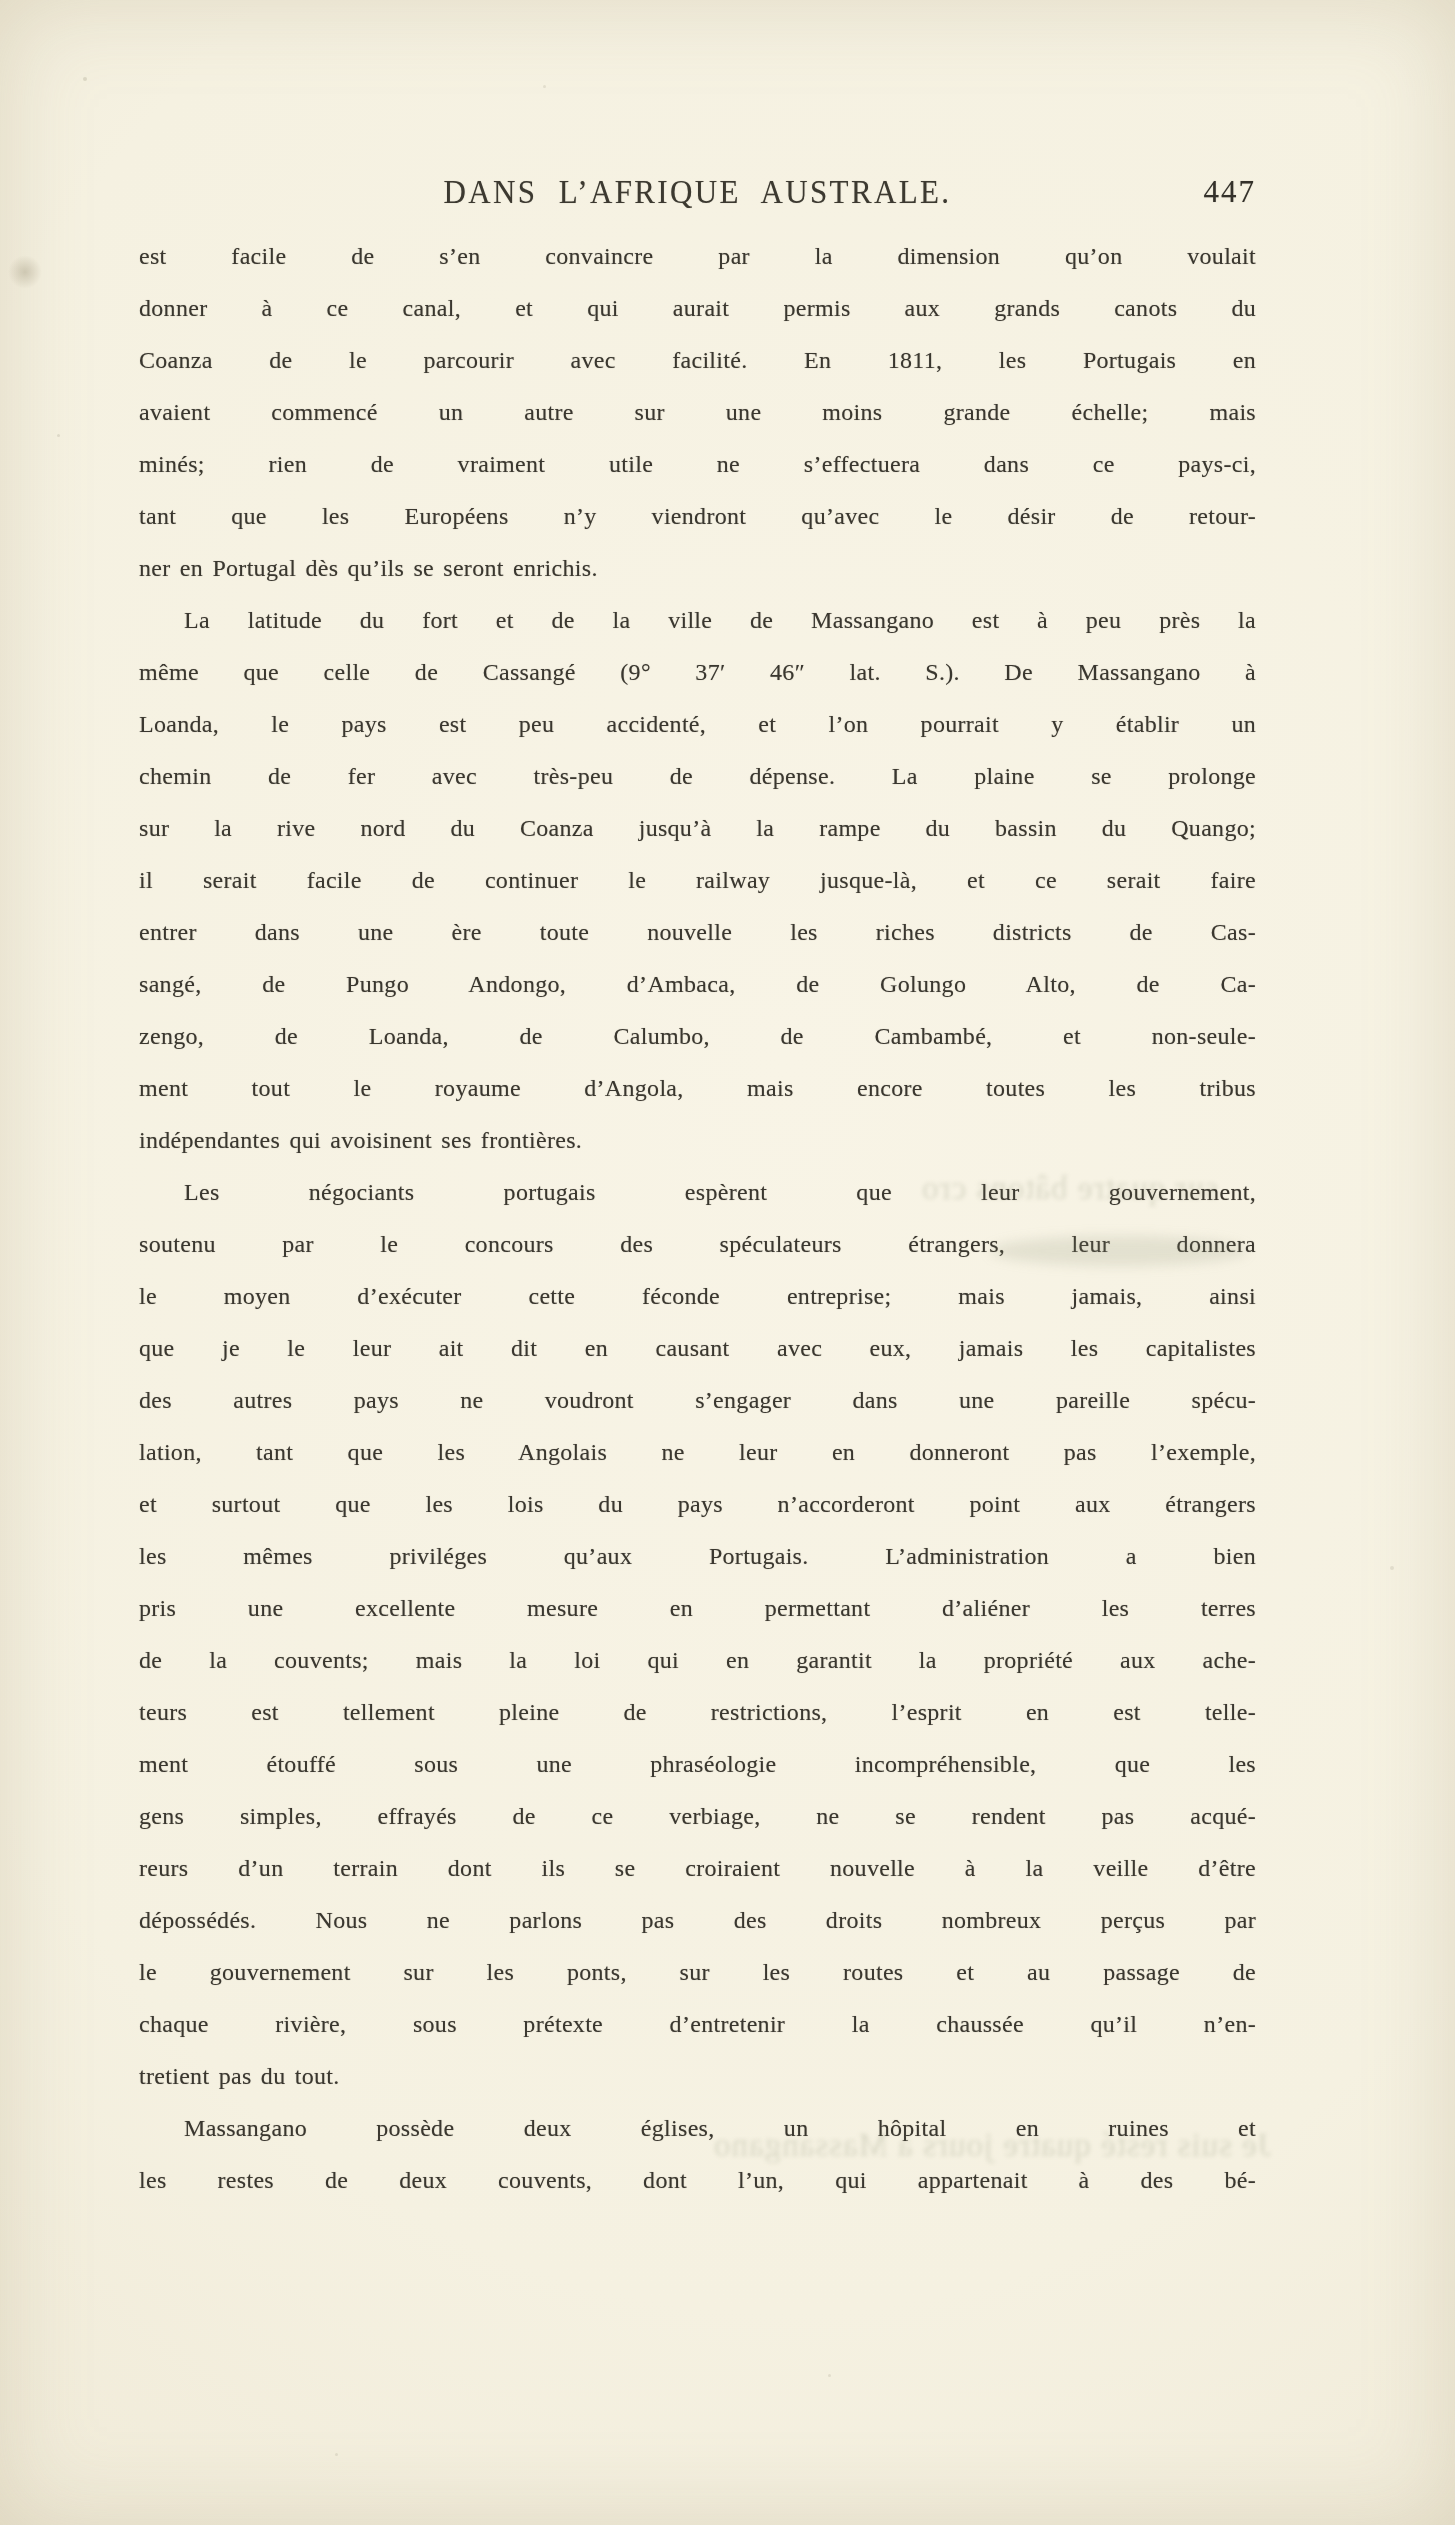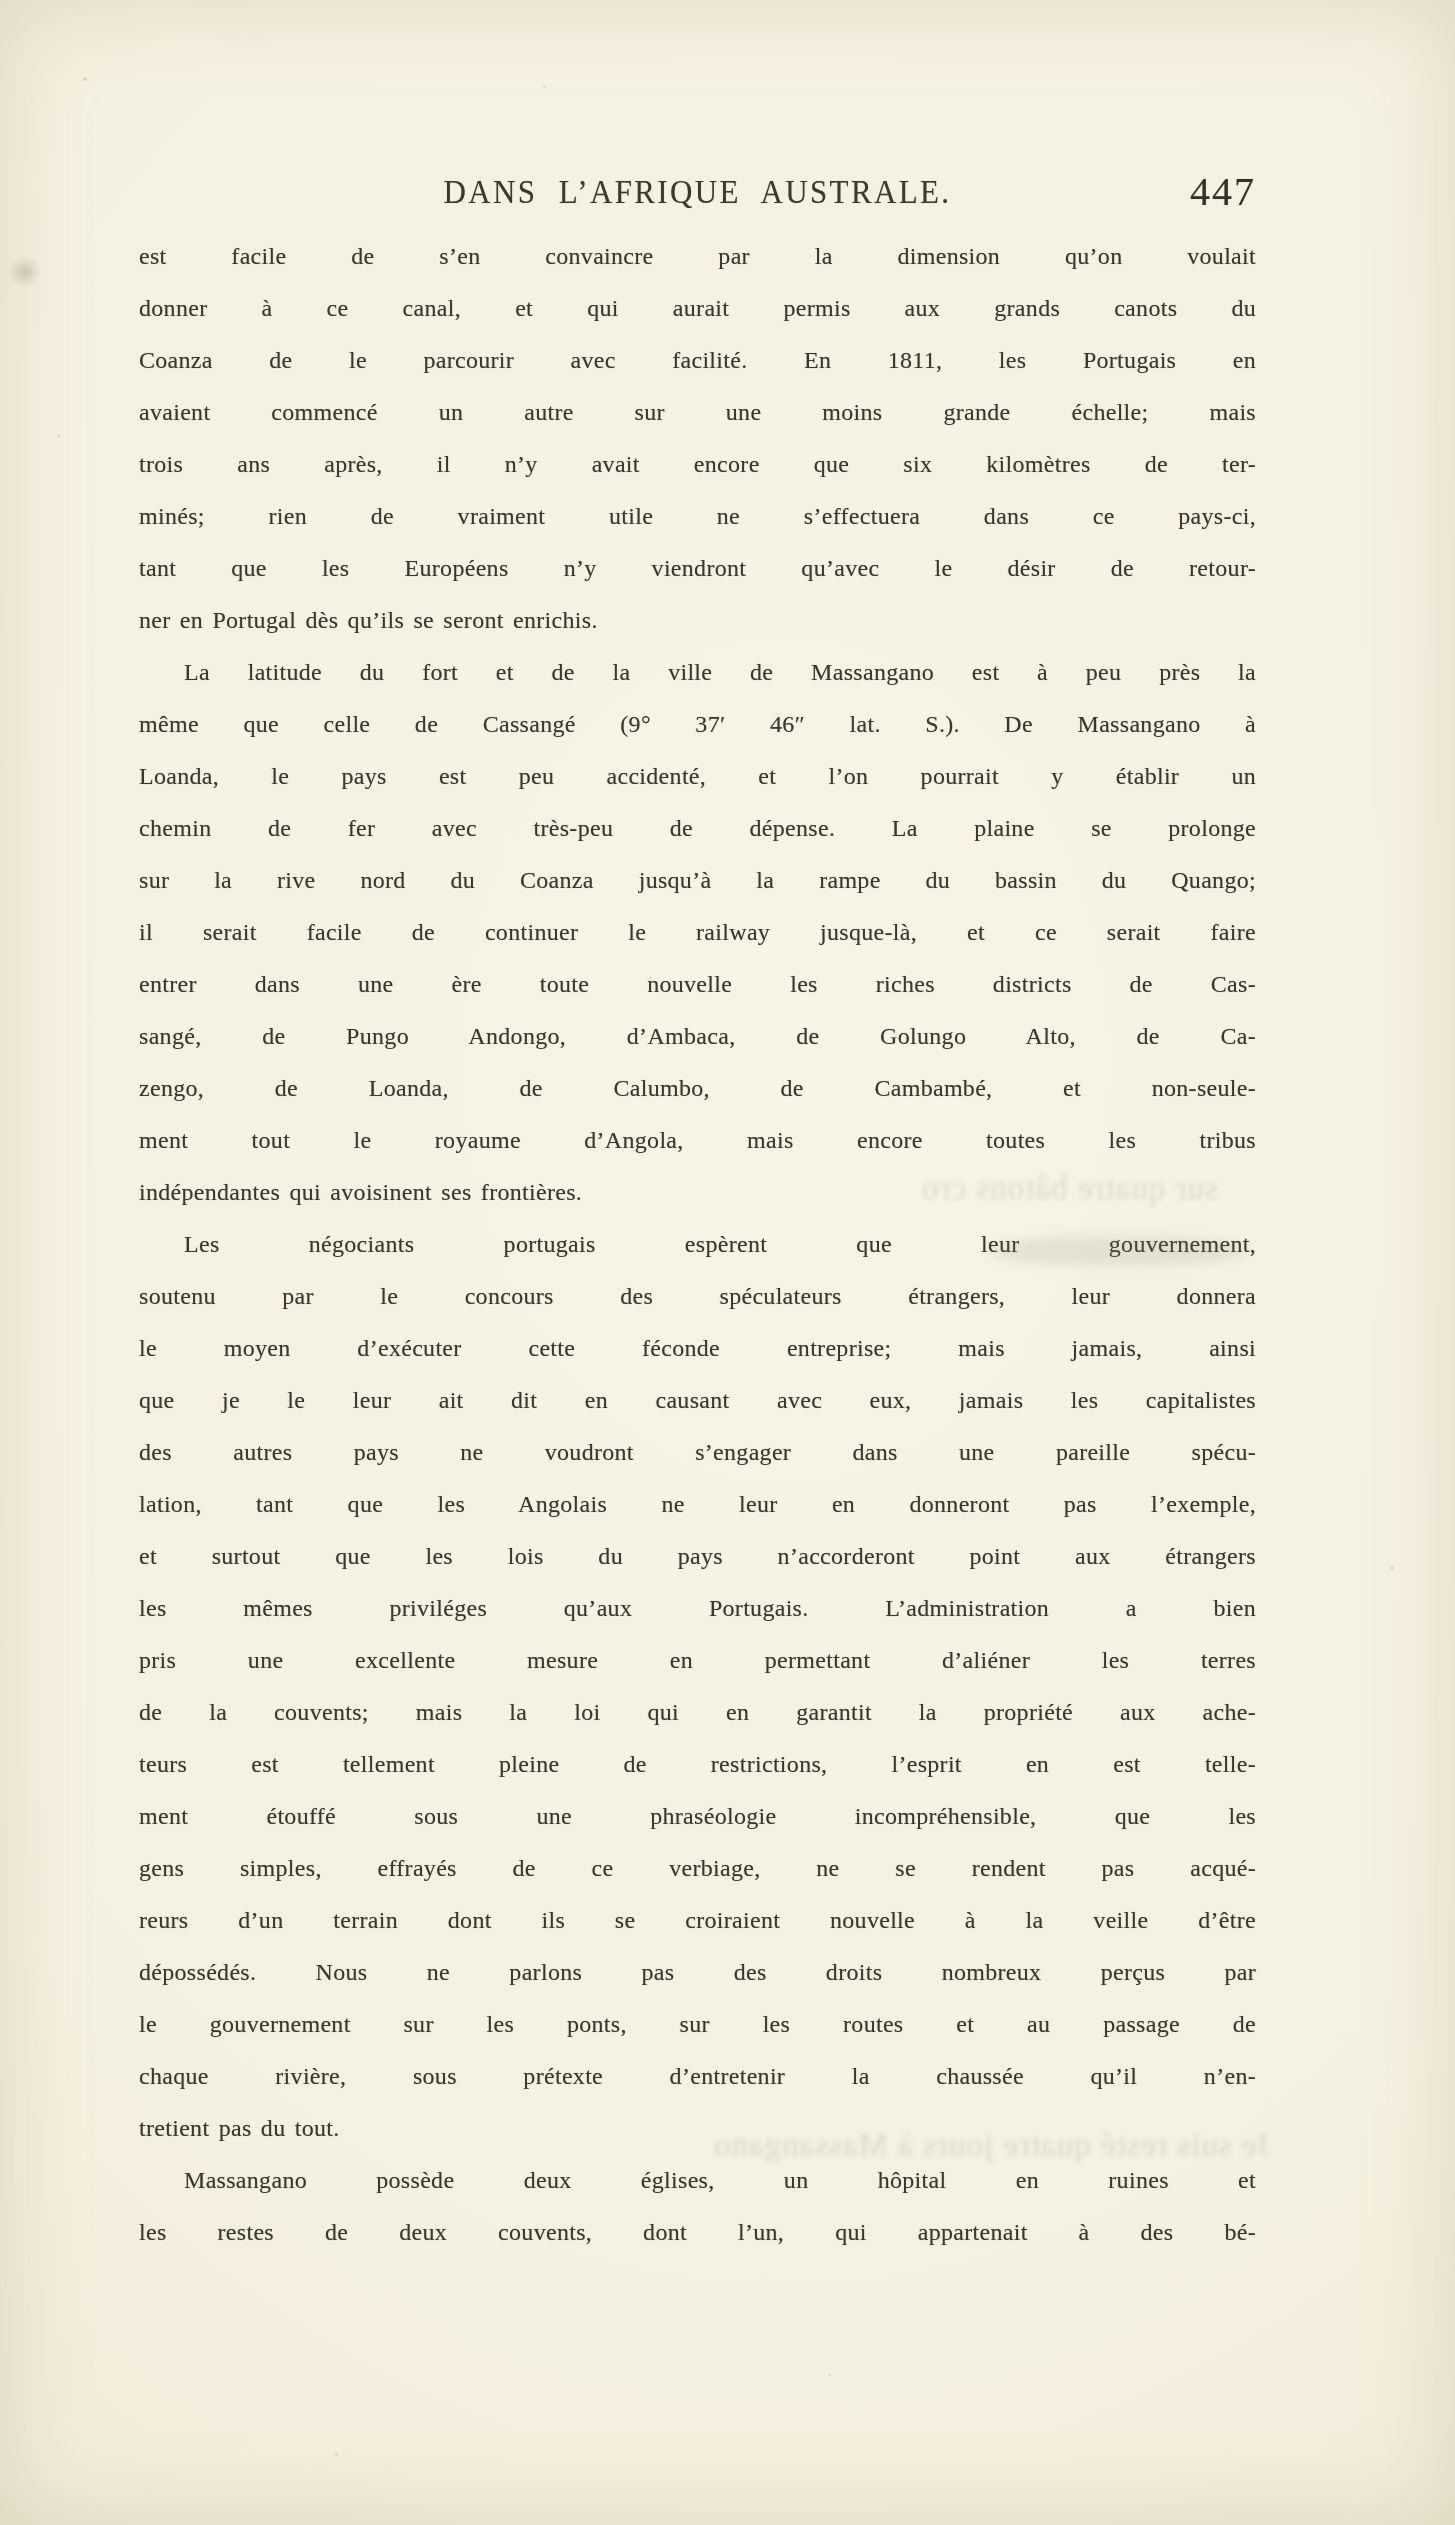--- a/index.html
+++ b/index.html
@@ -31,21 +31,21 @@
     letter-spacing: 2.5px;
     word-spacing: 12px;
     transform: scaleX(0.94);
     color: #3c3930;
     text-shadow: 0 0 1px rgba(58,55,47,0.35);
   }
   .page-number {
     position: absolute;
     top: 0;
     right: 0;
-    font-size: 40px;
+    font-size: 31px;
     line-height: 36px;
     letter-spacing: 2px;
     color: #34312a;
     text-shadow: 0 0 1px rgba(58,55,47,0.35);
   }
 
   
   .textblock {
     position: absolute;
     top: 230px;
@@ -110,21 +110,20 @@
   <div class="running-head">
     <span class="running-title">DANS L’AFRIQUE AUSTRALE.</span>
     <span class="page-number">447</span>
   </div>
 
   <div class="textblock">
     <div class="ln">est facile de s’en convaincre par la dimension qu’on voulait</div>
     <div class="ln">donner à ce canal, et qui aurait permis aux grands canots du</div>
     <div class="ln">Coanza de le parcourir avec facilité. En 1811, les Portugais en</div>
     <div class="ln">avaient commencé un autre sur une moins grande échelle; mais</div>
-    <div class="ln">trois ans après, il n’y avait encore que six kilomètres de ter-</div>
     <div class="ln">minés; rien de vraiment utile ne s’effectuera dans ce pays-ci,</div>
     <div class="ln">tant que les Européens n’y viendront qu’avec le désir de retour-</div>
     <div class="ln ln-last">ner en Portugal dès qu’ils se seront enrichis.</div>
 
     <div class="ln ind">La latitude du fort et de la ville de Massangano est à peu près la</div>
     <div class="ln">même que celle de Cassangé (9° 37′ 46″ lat. S.). De Massangano à</div>
     <div class="ln">Loanda, le pays est peu accidenté, et l’on pourrait y établir un</div>
     <div class="ln">chemin de fer avec très-peu de dépense. La plaine se prolonge</div>
     <div class="ln">sur la rive nord du Coanza jusqu’à la rampe du bassin du Quango;</div>
     <div class="ln">il serait facile de continuer le railway jusque-là, et ce serait faire</div>

